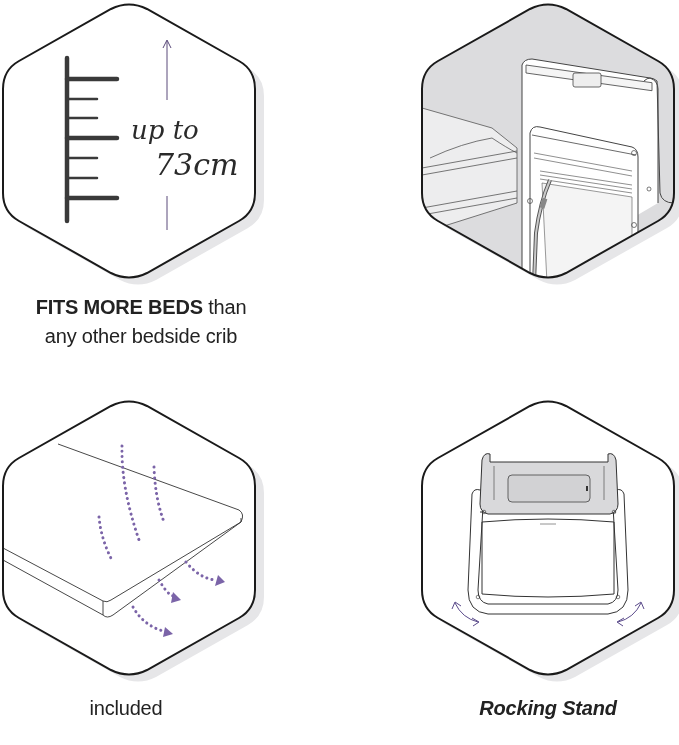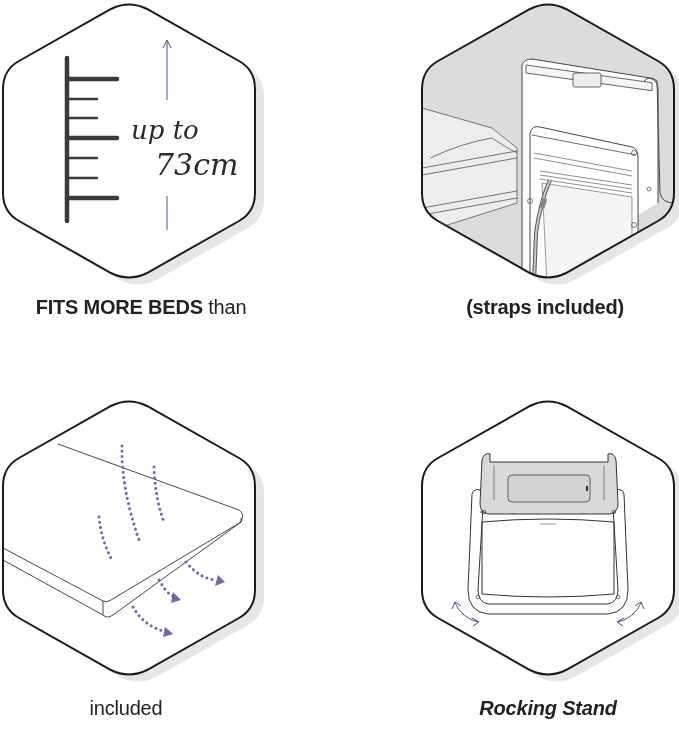--- a/index.html
+++ b/index.html
@@ -45,20 +45,21 @@
       <line x1="164" y1="193" x2="164" y2="227"></line>
       <polyline points="160,45 164,37 168,45"></polyline>
     </g>
 
     <text class="hand" x="128" y="136" font-size="26" fill="#2a2a2a" font-style="italic">up to</text>
     <text class="hand" x="152" y="172" font-size="30" fill="#2a2a2a" font-style="italic">73cm</text>
   </svg>
 </div>
 <div class="caption" style="left:16px; top:293px; width:250px;">
   <div><b>FITS MORE BEDS</b><span> than</span></div>
+  <div>any other bedside crib</div>
 </div>
 
 <div class="panel" style="left:422px; top:3px; width:262px; height:290px;">
   <svg class="hex-svg" width="262" height="290">
     <use href="#hexpath" transform="translate(9,7)" fill="#e6e6e8"></use>
     <use href="#hexpath" fill="#ffffff"></use>
     <g clip-path="url(#hexclip)">
 
       <rect x="0" y="0" width="252" height="278" fill="#dcdcde"></rect>
 
@@ -89,21 +90,20 @@
       <circle cx="212" cy="222" r="2.5" fill="none" stroke="#444" stroke-width="0.7"></circle>
 
       <path d="M 128 177 Q 118 200 114 230 L 112 280" fill="none" stroke="#555" stroke-width="4"></path>
       <path d="M 128 177 Q 118 200 114 230 L 112 280" fill="none" stroke="#c9c9c9" stroke-width="2"></path>
       <rect x="119" y="195" width="5" height="10" fill="#888" transform="rotate(18 121 200)"></rect>
     </g>
     <use href="#hexpath" fill="none" stroke="#1a1a1a" stroke-width="2"></use>
   </svg>
 </div>
 <div class="caption" style="left:420px; top:293px; width:250px;">
-  <div><b>(straps included)</b></div>
 </div>
 
 <div class="panel" style="left:3px; top:400px; width:262px; height:290px;">
   <svg class="hex-svg" width="262" height="290">
     <use href="#hexpath" transform="translate(9,7)" fill="#e6e6e8"></use>
     <use href="#hexpath" fill="#ffffff"></use>
     <g clip-path="url(#hexclip)">
 
       <g fill="none" stroke="#333" stroke-width="0.9">
         <line x1="55" y1="44" x2="236" y2="110"></line>

